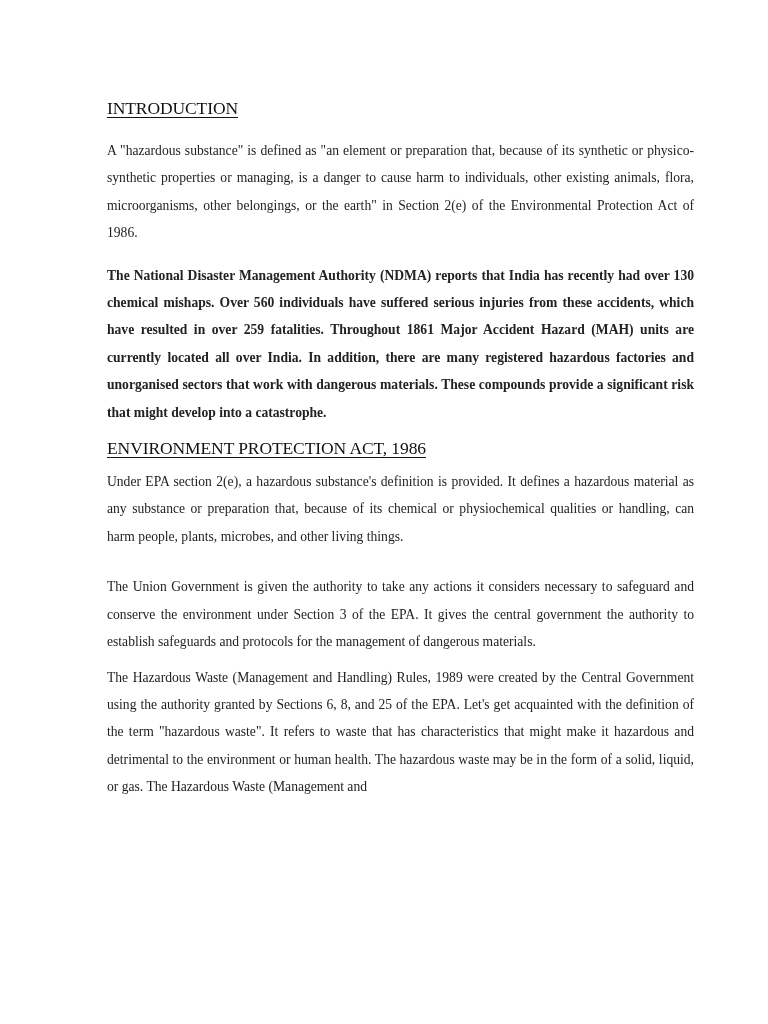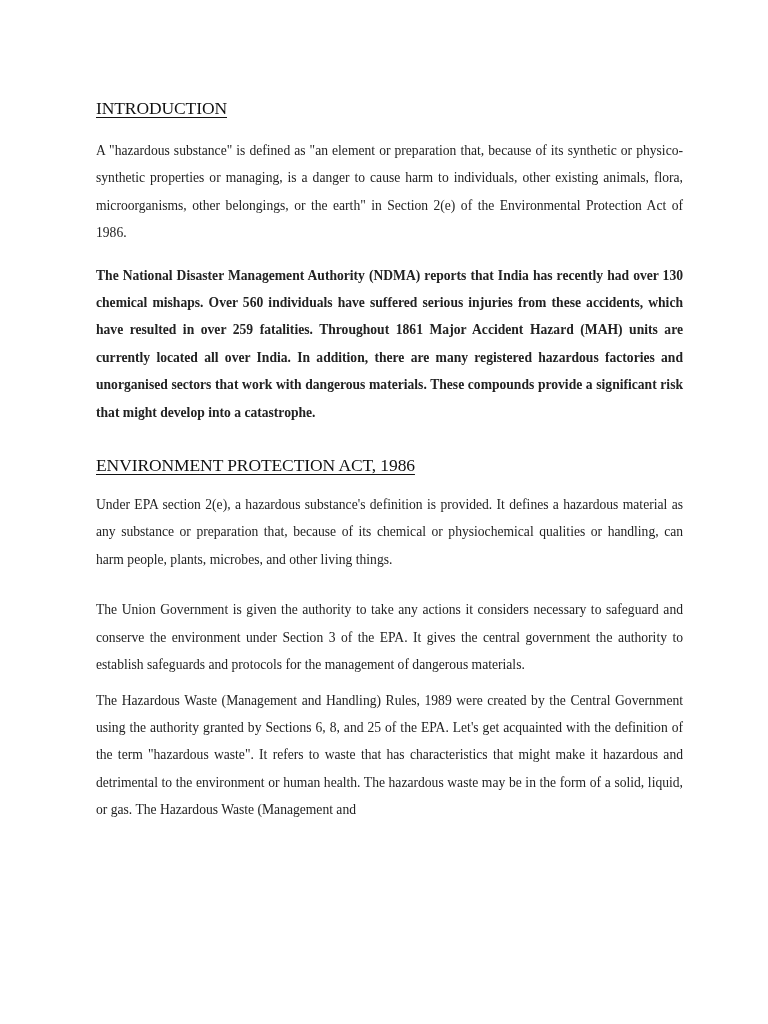--- a/index.html
+++ b/index.html
@@ -10,21 +10,21 @@
     body {
       width: 768px;
       height: 1024px;
       overflow: hidden;
       position: relative;
       color: #1a1a1a;
       font-family: "Liberation Serif", "DejaVu Serif", serif;
     }
     .page {
       position: absolute;
-      left: 6px;
+      left: 17px;
       top: 0;
       width: 752px;
       height: 1024px;
       background: #ffffff;
     }
     .content {
       position: absolute;
       left: 90px;
       top: 92px;
       width: 587px;
@@ -53,22 +53,22 @@
       font-size: 13.6px;
       line-height: 27.4px;
       text-align: justify;
       margin: 0;
       color: #222222;
     }
     #h-intro { margin-top: 0; }
     #p-intro { margin-top: 12px; }
     #h-laws { margin-top: 7px; }
     #p-laws { margin-top: 15px; font-weight: bold; }
-    #h-epa { margin-top: 23px; }
-    #p-epa1 { margin-top: 9px; }
+    #h-epa { margin-top: 6px; }
+    #p-epa1 { margin-top: 3px; }
     #p-epa2 { margin-top: 23px; }
     #h-hw { margin-top: 7px; }
     #p-hw { margin-top: 8px; }
   </style>
 </head>
 <body>
 
 <div class="page">
   <div class="content">
 

